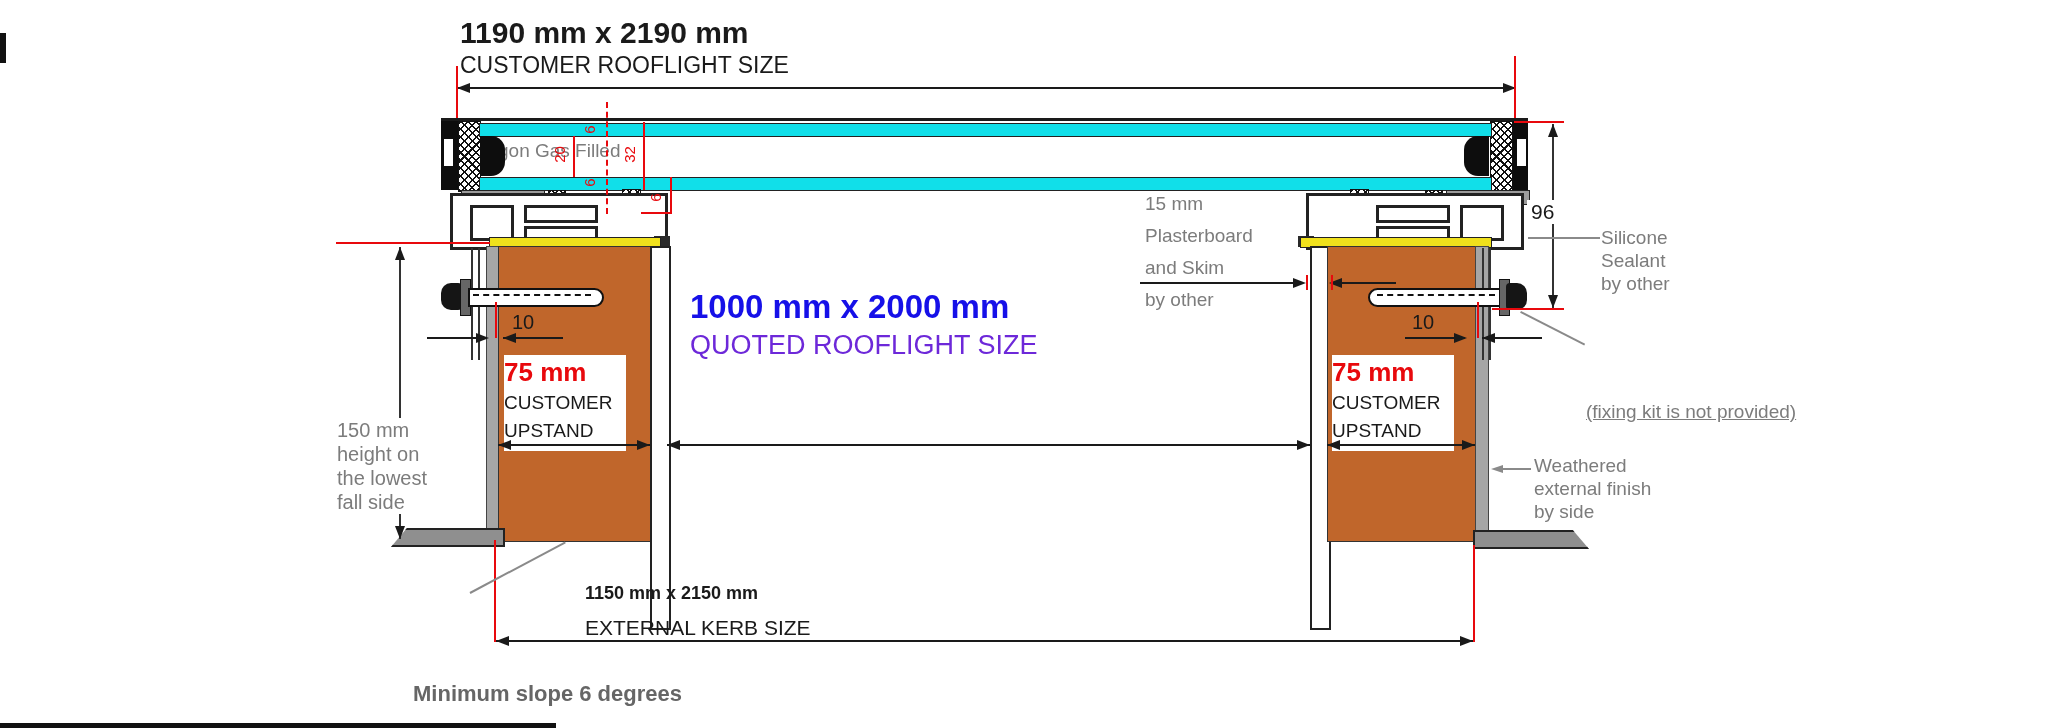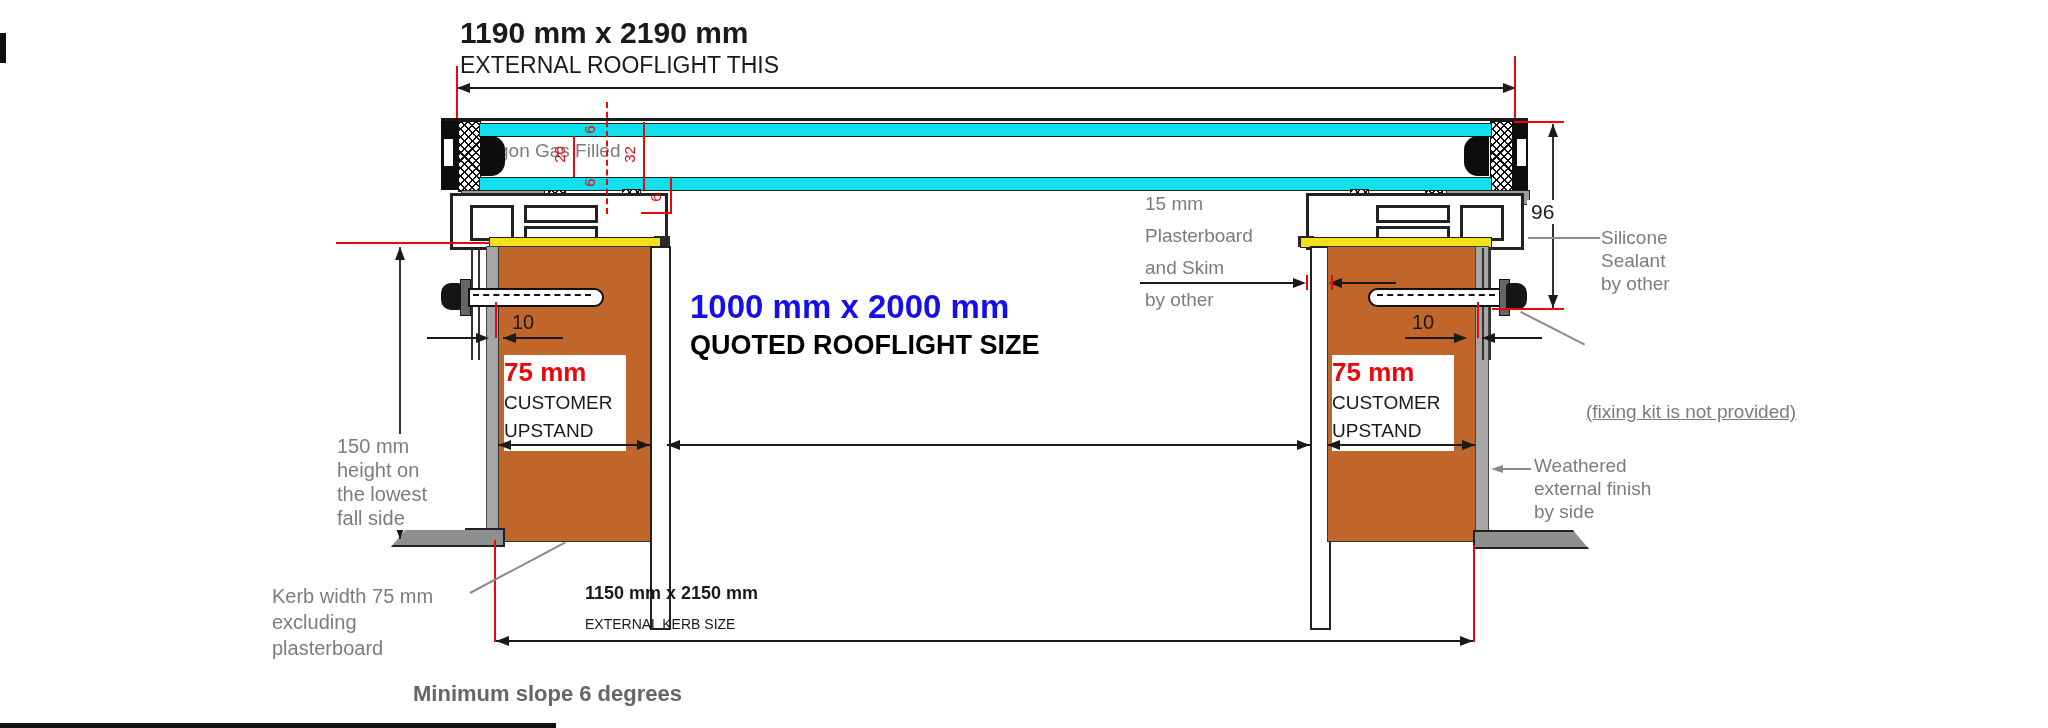--- a/index.html
+++ b/index.html
@@ -26,21 +26,21 @@
 </style>
 </head>
 <body>
 
 <div id="canvas">
 
   <div class="abs" style="left:0;top:33px;width:6px;height:30px;background:#111;"></div>
   <div class="abs" style="left:0;top:723px;width:556px;height:5px;background:#111;"></div>
 
   <div class="abs ctr" style="left:460px;top:16px;width:1056px;font-size:30px;font-weight:bold;">1190 mm x 2190 mm</div>
-  <div class="abs ctr" style="left:460px;top:52px;width:1056px;font-size:23px;">EXTERNAL ROOFLIGHT THIS</div>
+  <div class="abs ctr" style="left:460px;top:52px;width:1056px;font-size:23px;">CUSTOMER ROOFLIGHT SIZE</div>
   <div class="dl" style="left:457px;top:87px;width:1059px;height:2px;"></div>
   <div class="ah ah-l" style="left:457px;top:83px;"></div>
   <div class="ah ah-r" style="left:1503px;top:83px;"></div>
   <div class="abs red-l" style="left:456px;top:66px;width:2px;height:56px;"></div>
   <div class="abs red-l" style="left:1514px;top:56px;width:2px;height:66px;"></div>
 
   <div class="abs" style="left:441px;top:118px;width:1087px;height:3px;background:#1a1a1a;"></div>
   <div class="abs" style="left:441px;top:121px;width:17px;height:69px;background:#0d0d0d;"></div>
   <div class="abs" style="left:444px;top:139px;width:9px;height:27px;background:#fff;"></div>
   <div class="abs" style="left:1511px;top:121px;width:17px;height:69px;background:#0d0d0d;"></div>
@@ -140,21 +140,21 @@
   </div>
   <div class="dl" style="left:1327px;top:444px;width:148px;height:2px;"></div>
   <div class="ah ah-l" style="left:1327px;top:440px;"></div>
   <div class="ah ah-r" style="left:1462px;top:440px;"></div>
   <div class="abs" style="left:1473px;top:530px;width:112px;height:15px;background:#8f8f8f;border:2px solid #222;clip-path:polygon(0 0,86% 0,100% 100%,0 100%);"></div>
 
   <div class="abs red-l" style="left:336px;top:242px;width:154px;height:2px;"></div>
   <div class="abs" style="left:399px;top:247px;width:2px;height:292px;background:#333;"></div>
   <div class="ah ah-u" style="left:395px;top:247px;"></div>
   <div class="ah ah-d" style="left:395px;top:526px;"></div>
-  <div class="abs ctr pre gray-t" style="left:337px;top:418px;width:128px;background:#fff;font-size:20px;line-height:24px;margin-top:16px;">150 mm
+  <div class="abs ctr pre gray-t" style="left:337px;top:418px;width:128px;background:#fff;font-size:20px;line-height:24px;">150 mm
 height on
 the lowest
 fall side</div>
 
   <div class="abs ctr pre gray-t" style="left:1145px;top:188px;width:132px;font-size:19px;line-height:32px;">15 mm
 Plasterboard
 and Skim
 by other</div>
   <div class="dl" style="left:1140px;top:282px;width:155px;height:2px;"></div>
   <div class="ah ah-r" style="left:1293px;top:278px;"></div>
@@ -177,32 +177,30 @@
   <div class="abs gray-l" style="left:1521px;top:311px;width:72px;height:2px;transform:rotate(27deg);transform-origin:0 0;"></div>
   <div class="abs gray-t" style="left:1586px;top:401px;font-size:19px;text-decoration:underline;">(fixing kit is not provided)</div>
 
   <div class="ah ah-gl" style="left:1491px;top:465px;"></div>
   <div class="abs gray-l" style="left:1502px;top:468px;width:29px;height:2px;"></div>
   <div class="abs pre gray-t" style="left:1534px;top:454px;font-size:19px;line-height:23px;">Weathered
 external finish
 by side</div>
 
   <div class="abs ctr" style="left:690px;top:288px;width:590px;font-size:33px;font-weight:bold;color:#1610e8;">1000 mm x 2000 mm</div>
-  <div class="abs ctr" style="left:690px;top:330px;width:590px;font-size:27px;font-weight:bold;color:#000000;">QUOTED ROOFLIGHT SIZE</div>
+  <div class="abs ctr" style="left:690px;top:330px;width:590px;font-size:27px;font-weight:normal;color:#6d28d9;">QUOTED ROOFLIGHT SIZE</div>
   <div class="dl" style="left:667px;top:444px;width:643px;height:2px;"></div>
   <div class="ah ah-l" style="left:667px;top:440px;"></div>
   <div class="ah ah-r" style="left:1297px;top:440px;"></div>
 
   <div class="abs red-l" style="left:494px;top:540px;width:2px;height:102px;"></div>
   <div class="abs red-l" style="left:1473px;top:545px;width:2px;height:97px;"></div>
   <div class="dl" style="left:496px;top:640px;width:977px;height:2px;"></div>
   <div class="ah ah-l" style="left:496px;top:636px;"></div>
   <div class="ah ah-r" style="left:1460px;top:636px;"></div>
   <div class="abs ctr" style="left:585px;top:583px;width:800px;font-size:18px;font-weight:bold;">1150 mm x 2150 mm</div>
-  <div class="abs ctr" style="left:585px;top:616px;width:800px;font-size:14px;">EXTERNAL KERB SIZE</div>
-
-  <div class="abs ctr pre gray-t" style="left:272px;top:583px;width:200px;font-size:20px;line-height:26px;">Kerb width 75 mm
-excluding plasterboard</div>
+  <div class="abs ctr" style="left:585px;top:616px;width:800px;font-size:21px;">EXTERNAL KERB SIZE</div>
+
   <div class="abs gray-l" style="left:470px;top:592px;width:108px;height:2px;transform:rotate(-28deg);transform-origin:0 50%;"></div>
 
   <div class="abs" style="left:413px;top:681px;font-size:22px;font-weight:bold;color:#666;">Minimum slope 6 degrees</div>
 
 </div>
 
 </body></html>

